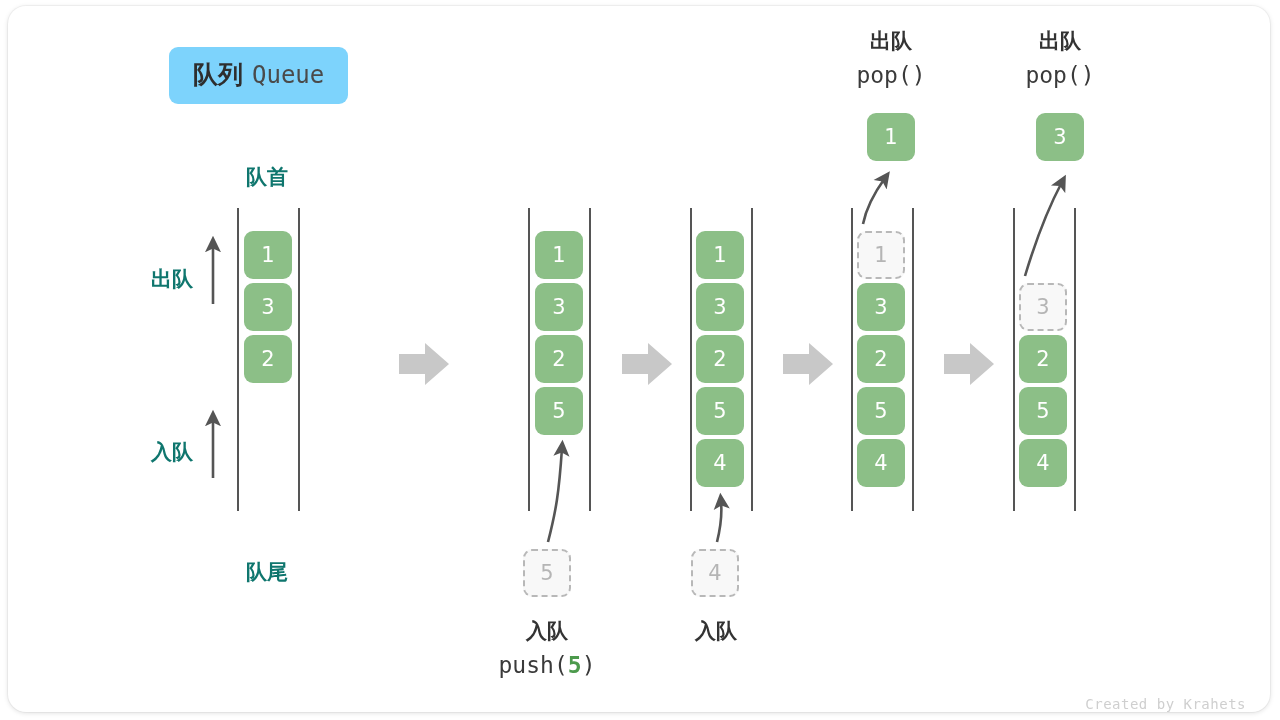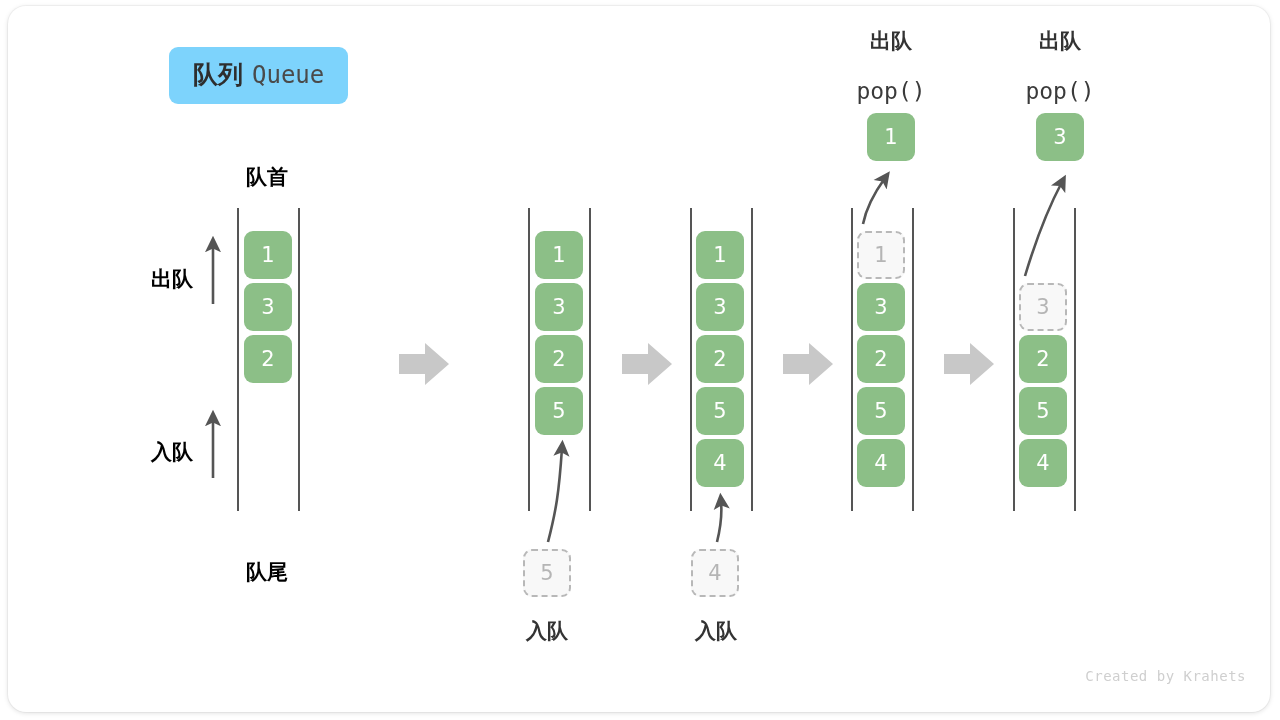--- a/index.html
+++ b/index.html
@@ -33,38 +33,38 @@
     font-family: "DejaVu Sans", sans-serif;
   }
   #title-badge .en {
     font-size: 24px; color: #4a4a4a; margin-left: 9px;
     font-family: "DejaVu Sans Mono", monospace;
   }
 
   
   .cjk-bold {
     font-family: "DejaVu Sans", sans-serif;
-    font-weight: bold; color: #000000;
+    font-weight: bold; color: #0f766e;
   }
 
   .side-label { position: absolute; font-size: 21px; }
 
   .col-caption {
     position: absolute;
     text-align: center;
     color: #333333;
     line-height: 1.33;
     white-space: nowrap;
   }
   .col-caption .l1 {
     display:block; font-size: 21px;
     font-family: "DejaVu Sans", sans-serif; font-weight: bold;
   }
   .col-caption .l2 {
-    display:block; font-size: 23px; margin-top: 20px;
+    display:block; font-size: 23px; margin-top: 4px;
     font-family: "DejaVu Sans Mono", monospace; color:#3a3a3a;
   }
   .col-caption .l2 .num { color: #4c9a4c; font-weight: bold; }
 
   
   .rail {
     position: absolute; width: 2px;
     background: #555555;
   }
 
@@ -85,21 +85,21 @@
     border: 2px dashed #b8b8b8;
     color: #b5b5b5;
   }
 
   
   #overlay { position:absolute; left:0; top:0; width:1262px; height:706px; pointer-events:none; }
 
   
   #credit {
     position: absolute;
-    right: 24px; bottom: 28px;
+    right: 24px; bottom: 0;
     font-size: 14px; color: #cfcfcf;
     font-family: "DejaVu Sans Mono", monospace;
     letter-spacing: 0.5px;
   }
 </style>
 </head>
 <body>
 
 <div id="card">
   <div class="stage">
@@ -125,20 +125,21 @@
 
     <div class="node" style="left:527px; top:225px;">1</div>
     <div class="node" style="left:527px; top:277px;">3</div>
     <div class="node" style="left:527px; top:329px;">2</div>
     <div class="node" style="left:527px; top:381px;">5</div>
 
     <div class="node ghost" style="left:515px; top:543px;">5</div>
 
     <div class="col-caption" style="left:439px; top:612px; width:200px;">
       <span class="l1">入队</span>
+      <span class="l2"><span>push(</span><span class="num">5</span><span>)</span></span>
     </div>
 
     <div class="rail" style="left:682px; top:202px; height:303px;"></div>
     <div class="rail" style="left:743px; top:202px; height:303px;"></div>
 
     <div class="node" style="left:688px; top:225px;">1</div>
     <div class="node" style="left:688px; top:277px;">3</div>
     <div class="node" style="left:688px; top:329px;">2</div>
     <div class="node" style="left:688px; top:381px;">5</div>
     <div class="node" style="left:688px; top:433px;">4</div>

